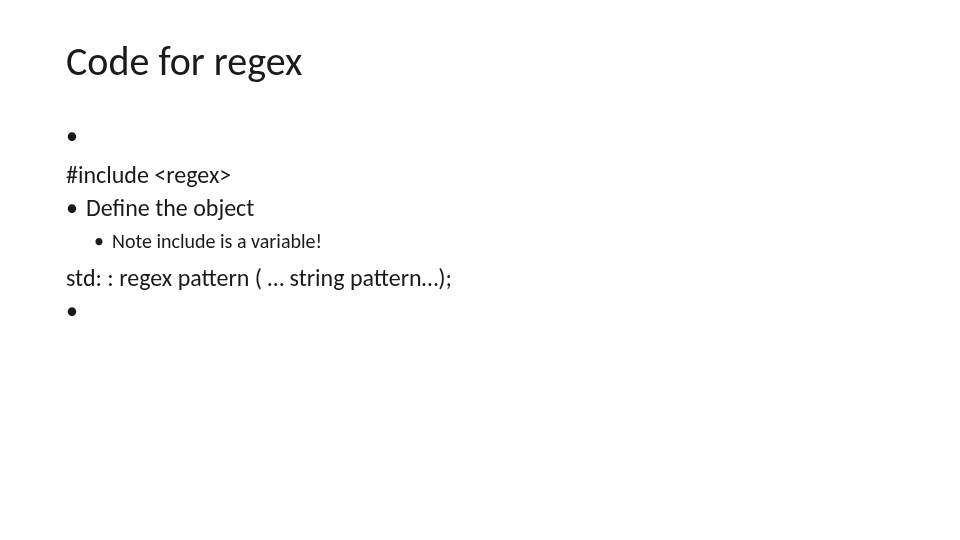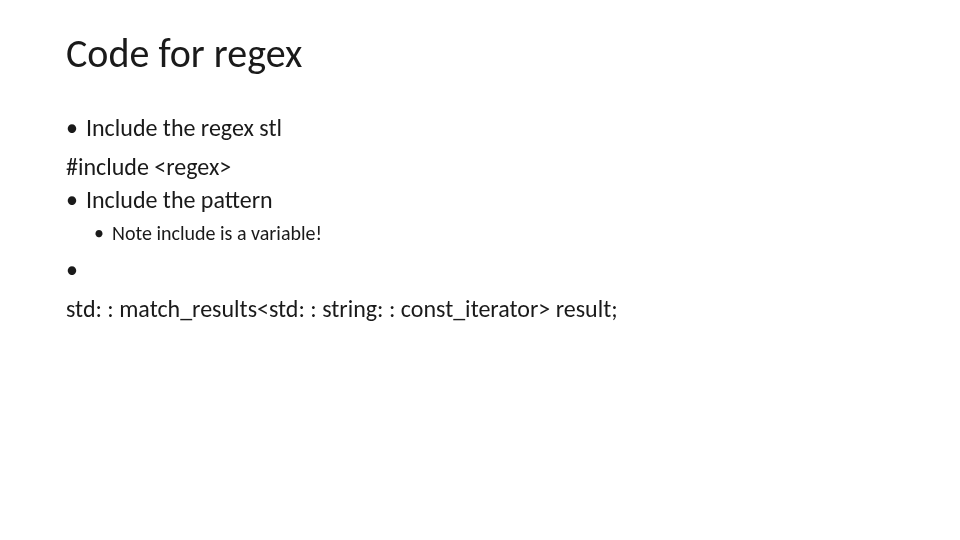--- a/index.html
+++ b/index.html
@@ -15,21 +15,21 @@
     box-sizing: border-box;
     width: 960px;
     height: 540px;
     padding: 28px 66px 0 66px;
     position: relative;
   }
   .title {
     font-size: 40px;
     font-weight: 400;
     color: #1a1a1a;
-    margin: 4px 0 36px 0;
+    margin: 12px 0 36px 0;
     line-height: 1.1;
   }
   .content {
     font-size: 24px;
     line-height: 1.3;
     color: #1a1a1a;
   }
   .bullet-l1 {
     display: flex;
     align-items: flex-start;
@@ -55,36 +55,35 @@
 <body>
 
 <div class="slide">
 
   <h1 class="title">Code for regex</h1>
 
   <div class="content">
 
     <div class="bullet-l1">
       <span class="dot">•</span>
-      <span>Include the regex stl</span>
     </div>
 
     <div class="plain-line">#include &lt;regex&gt;</div>
 
     <div class="bullet-l1">
       <span class="dot">•</span>
-      <span>Include the pattern</span>
+      <span>Define the object</span>
     </div>
 
     <div class="bullet-l2">
       <span class="dot">•</span>
       <span>Note include is a variable!</span>
     </div>
 
+    <div class="plain-line">std: : regex pattern ( … string pattern…);</div>
 
     <div class="bullet-l1">
       <span class="dot">•</span>
     </div>
 
-    <div class="plain-line">std: : match_results&lt;std: : string: : const_iterator&gt; result;</div>
 
   </div>
 </div>
 
 </body></html>

